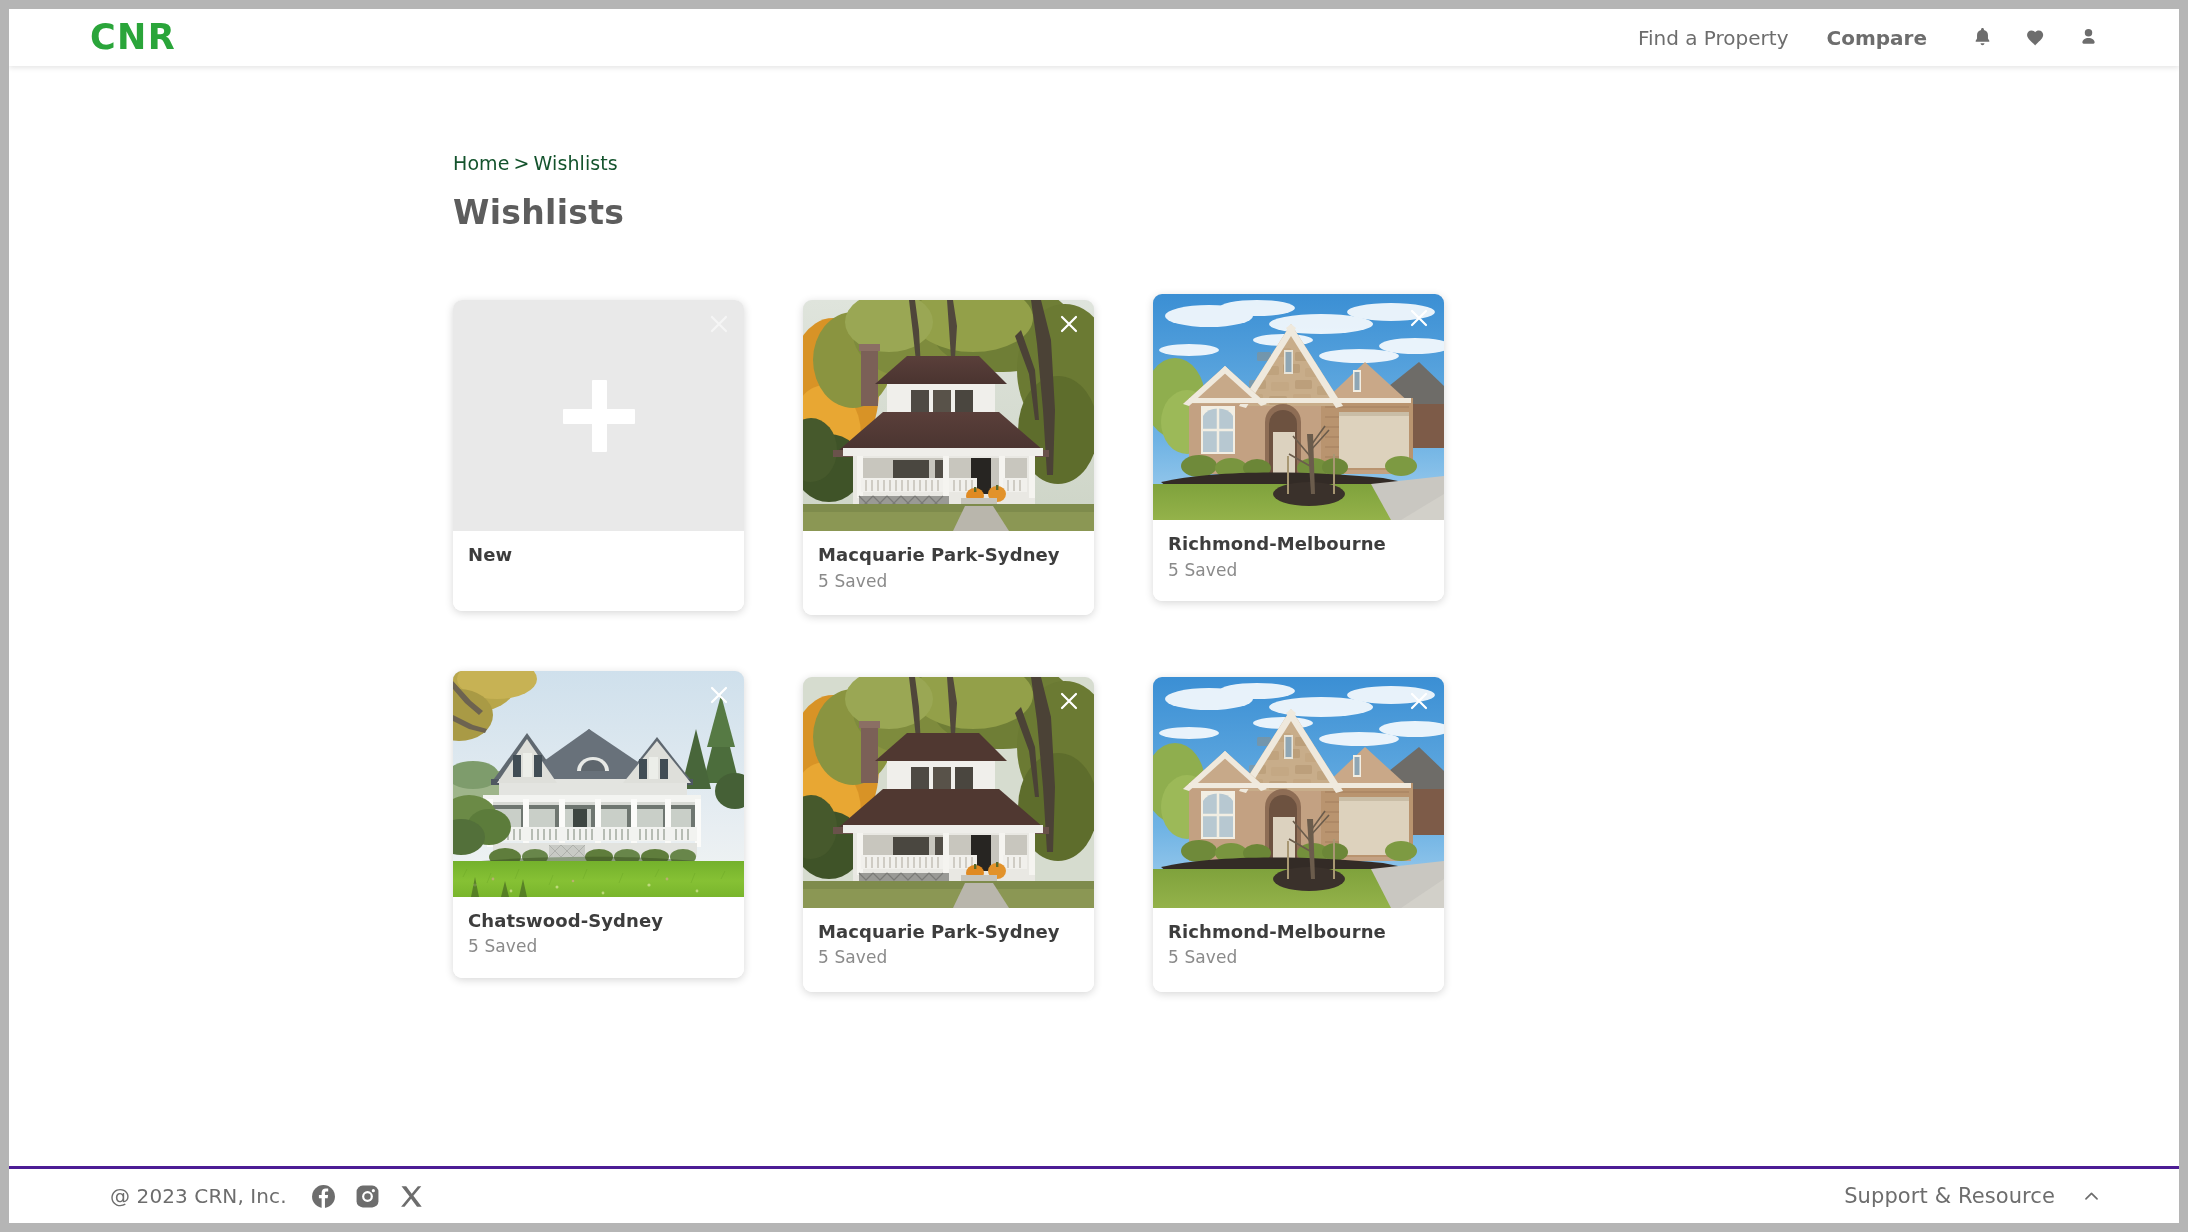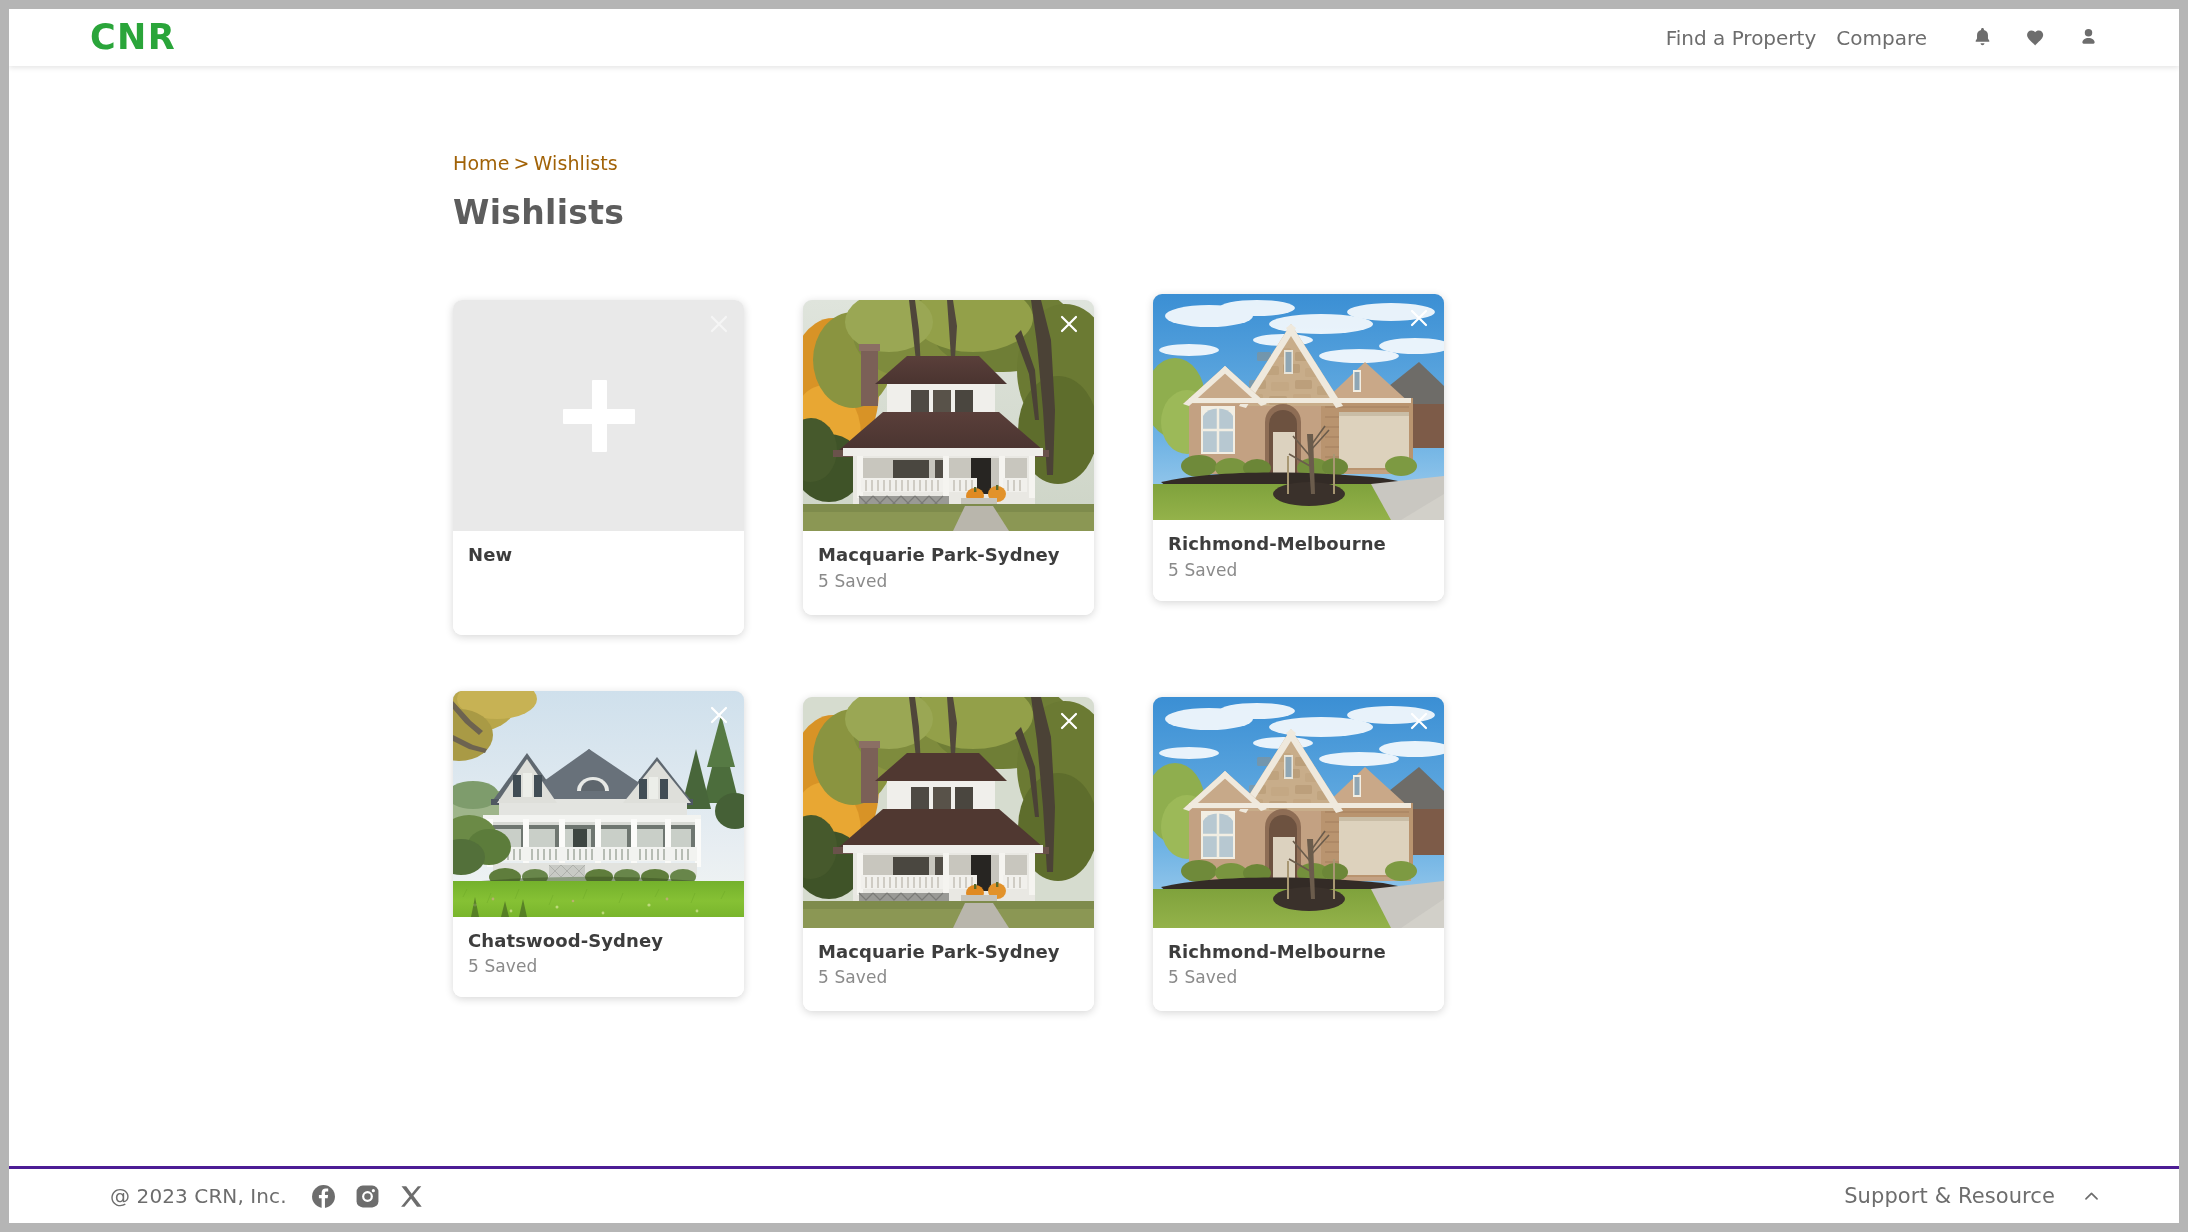--- a/index.html
+++ b/index.html
@@ -52,21 +52,21 @@
     display: flex;
     align-items: center;
     gap: 20px;
   }
   .nav-link {
     font-size: 20px;
     color: #6d6d6d;
     cursor: pointer;
     white-space: nowrap;
   }
-  .nav-link + .nav-link { margin-left: 0; }
+  .nav-link + .nav-link { margin-left: 18px; font-weight: bold; }
   .header-icons {
     display: flex;
     align-items: center;
     gap: 27px;
     margin-left: 22px;
   }
   .hicon {
     width: 26px;
     height: 26px;
     display: flex;
@@ -84,21 +84,21 @@
     background: #ffffff;
   }
 
   .content {
     padding-left: 444px;
     padding-top: 86px;
   }
 
   .breadcrumb {
     font-size: 19px;
-    color: #a16207;
+    color: #14532d;
     letter-spacing: 0.1px;
     margin-bottom: 19px;
   }
   .breadcrumb .crumb { cursor: pointer; }
   .breadcrumb .sep { margin: 0 4px; }
 
   .page-title {
     font-size: 33px;
     font-weight: 700;
     color: #5d5d5d;
@@ -169,21 +169,21 @@
     letter-spacing: 0.1px;
     line-height: 1.25;
   }
   .card-sub {
     margin-top: 4px;
     font-size: 17px;
     color: #8a8a8a;
     letter-spacing: 0.1px;
     line-height: 1.25;
   }
-  .card-body.no-sub { padding-bottom: 68px; }
+  .card-body.no-sub { padding-bottom: 44px; }
 
   
   .plus {
     position: absolute;
     left: 50%;
     top: 50%;
     transform: translate(-50%, -50%);
     width: 72px;
     height: 72px;
   }

